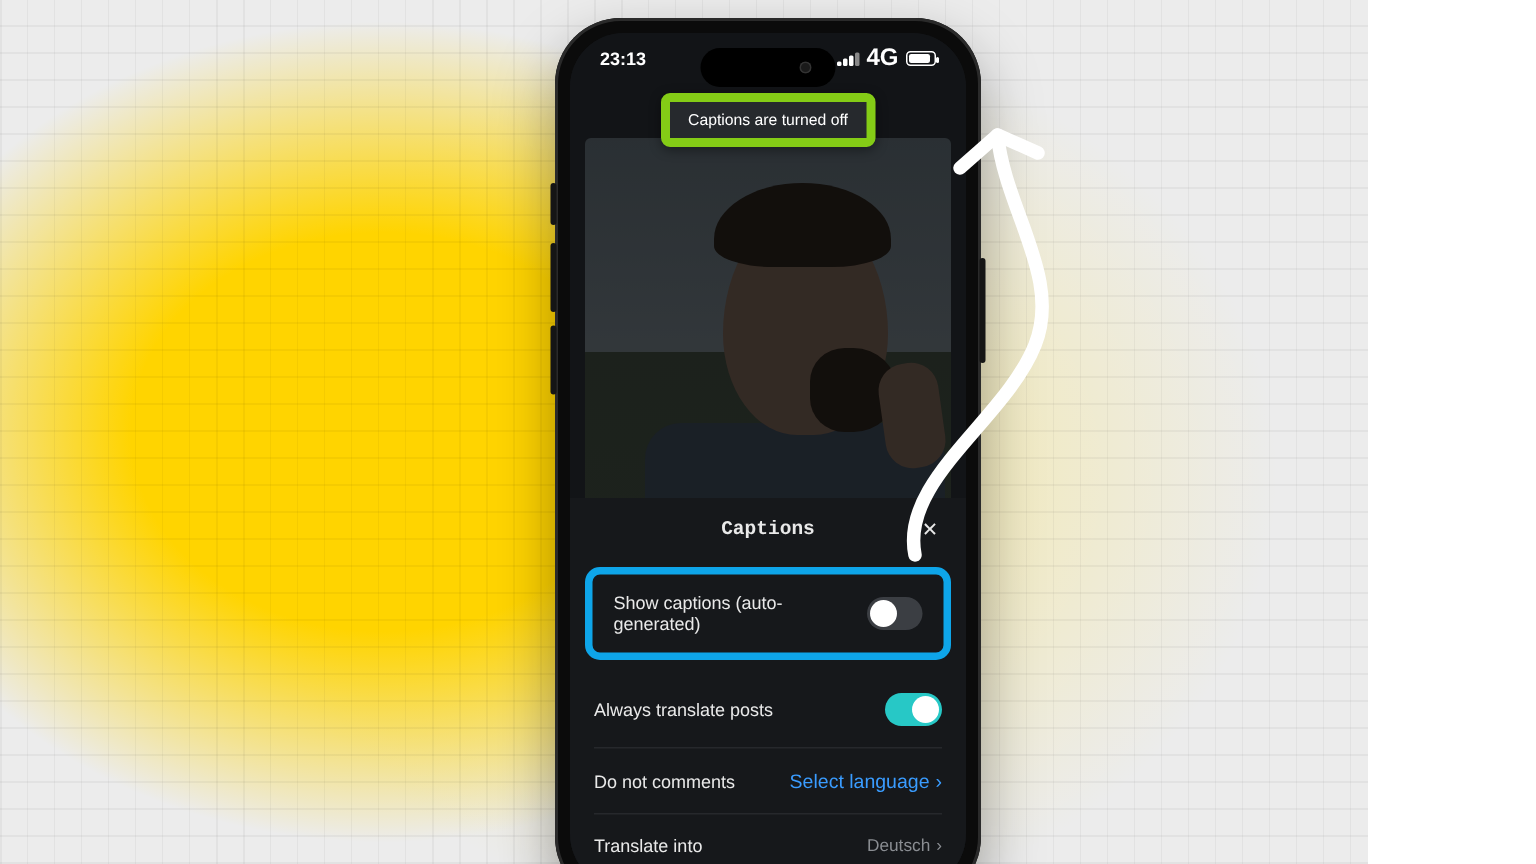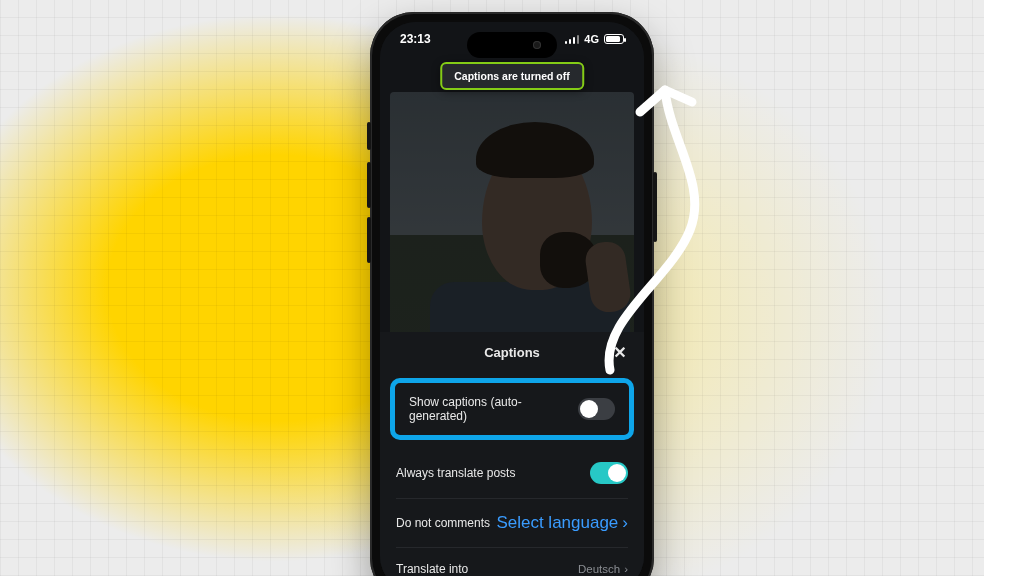--- a/index.html
+++ b/index.html
@@ -1,19 +1,19 @@
 <!DOCTYPE html>
 <html><head>
 <meta charset="utf-8">
 <style>
   * { box-sizing: border-box; margin: 0; padding: 0; }
   html, body { width: 1024px; height: 576px; overflow: hidden; font-family: -apple-system, Helvetica, Arial, sans-serif; }
   .stage {
     position: relative;
-    width: 984px; height: 576px;
+    width: 912px; height: 576px;
     background:
       radial-gradient(ellipse 480px 380px at 28% 50%, #ffd400 0%, #ffd400 35%, rgba(255,212,0,0.0) 72%),
       radial-gradient(ellipse 500px 420px at 55% 55%, rgba(255,230,90,0.55) 0%, rgba(255,230,90,0.0) 70%),
       linear-gradient(#ececec,#ececec);
   }
   
   .maze {
     position:absolute; inset:0;
     background-image:
       repeating-linear-gradient(0deg, rgba(0,0,0,0.04) 0 1px, transparent 1px 18px),
@@ -37,21 +37,21 @@
     position:absolute; left:10px; right:10px; top:10px; bottom:10px;
     border-radius:36px;
     background:#0f1113;
     overflow:hidden;
   }
   
   .island { position:absolute; top:10px; left:50%; transform:translateX(-50%); width:90px; height:26px; background:#000; border-radius:16px; z-index:5; }
   .island::after { content:""; position:absolute; right:16px; top:9px; width:8px; height:8px; border-radius:50%; background:#1a1a1a; box-shadow:0 0 0 1px #333 inset; }
   
   .status { position:absolute; top:6px; left:0; right:0; height:22px; color:#fff; font-size:12px; font-weight:600; display:flex; align-items:center; justify-content:space-between; padding:0 20px; z-index:4; }
-  .status .right { display:flex; align-items:center; gap:5px; font-size:11px; font-weight:600; }
+  .status .right { display:flex; align-items:center; gap:5px; font-size:16px; font-weight:600; }
   .globe { width:12px; height:12px; border:1.2px solid #fff; border-radius:50%; position:relative; }
   .globe::before{content:"";position:absolute;left:50%;top:-1px;bottom:-1px;width:1px;background:#fff;}
   .globe::after{content:"";position:absolute;top:50%;left:-1px;right:-1px;height:1px;background:#fff;}
   .bars { display:flex; align-items:flex-end; gap:1.5px; height:10px; }
   .bars span{ width:2.5px; background:#fff; border-radius:1px; }
   .bars span:nth-child(1){height:3px;} .bars span:nth-child(2){height:5px;} .bars span:nth-child(3){height:7px;} .bars span:nth-child(4){height:9px; background:#888;}
   .batt { width:20px; height:10px; border:1px solid #fff; border-radius:3px; position:relative; }
   .batt::after{content:"";position:absolute;right:-3px;top:2.5px;width:2px;height:4px;background:#fff;border-radius:1px;}
   .batt i{position:absolute; left:1px; top:1px; bottom:1px; width:14px; background:#fff; border-radius:1.5px;}
   
@@ -60,41 +60,41 @@
   .sky { position:absolute; inset:0; background:linear-gradient(#596a76, #6b7b86 55%, #3a4b3a 55%, #3c4d3c); }
   .head { position:absolute; left:92px; top:48px; width:110px; height:150px; background:#7a5b49; border-radius:50% 50% 45% 45% / 55% 55% 45% 45%; }
   .hair { position:absolute; left:86px; top:30px; width:118px; height:56px; background:#2b2017; border-radius:60% 60% 40% 40% / 80% 80% 30% 30%; }
   .beard { position:absolute; left:150px; top:140px; width:58px; height:56px; background:#2a2017; border-radius:40% 50% 50% 40%; }
   .shirt { position:absolute; left:40px; top:190px; width:200px; height:110px; background:#35475c; border-radius:24px 24px 0 0;}
   .hand { position:absolute; right:6px; top:150px; width:40px; height:70px; background:#7a5b49; border-radius:18px; transform:rotate(-8deg);}
   
   .toast {
     position:absolute; top:40px; left:50%; transform:translateX(-50%);
     padding:6px 12px; border-radius:6px;
-    background:rgba(40,42,46,0.95); color:#fff; font-size:10.5px; font-weight:700;
+    background:rgba(40,42,46,0.95); color:#fff; font-size:10.5px; font-weight:400;
     white-space:nowrap; z-index:6;
-    border:2px solid #84cc16; box-shadow:0 2px 8px rgba(0,0,0,0.4);
+    border:6px solid #84cc16; box-shadow:0 2px 8px rgba(0,0,0,0.4);
   }
   
   .sheet { position:absolute; left:0; right:0; bottom:0; top:310px; background:#16181b; }
-  .sheet-head { display:flex; align-items:center; justify-content:center; height:40px; color:#e9e9e9; font-size:13px; font-weight:600; position:relative;}
+  .sheet-head { display:flex; align-items:center; justify-content:center; height:40px; color:#e9e9e9; font-size:13px; font-weight:600; position:relative;font-family:Liberation Mono, monospace;}
   .sheet-head .close { position:absolute; right:14px; top:10px; width:20px; height:20px; display:flex; align-items:center; justify-content:center; color:#e9e9e9; font-size:16px; cursor:pointer; }
   .row { padding:12px 16px; display:flex; align-items:center; justify-content:space-between; color:#e9e9e9; font-size:12px; }
   .row.primary { border:5px solid #0ea5e9; border-radius:10px; margin:6px 10px; padding:12px 14px; }
   .row .sub { color:#8a8d92; font-size:10.2px; line-height:1.35; margin-top:3px; max-width:210px;}
   .row .left { display:flex; flex-direction:row; }
   .divider { height:1px; background:#26282c; margin:2px 16px; }
   
   .toggle { width:38px; height:22px; border-radius:12px; position:relative; cursor:pointer; }
   .toggle.off { background:#3b3e43; }
   .toggle.off .knob { left:2px; background:#fff; }
   .toggle.on { background:#27c8c6; }
   .toggle.on .knob { right:2px; background:#fff; }
   .knob { position:absolute; top:2px; width:18px; height:18px; border-radius:50%; }
-  .linkish { color:#3a9cff; font-size:17px; display:flex; align-items:flex-start; gap:4px; cursor:pointer;}
+  .linkish { color:#3a9cff; font-size:13px; display:flex; align-items:flex-start; gap:4px; cursor:pointer;}
   .grey-val { color:#8a8d92; font-size:11.5px; display:flex; align-items:center; gap:4px; cursor:pointer;}
   
   .arrow { position:absolute; left:590px; top:60px; width:170px; height:330px; z-index:20; pointer-events:none; }
 </style>
 </head>
 <body>
 
 <div class="stage">
   <div class="maze"></div>
 

